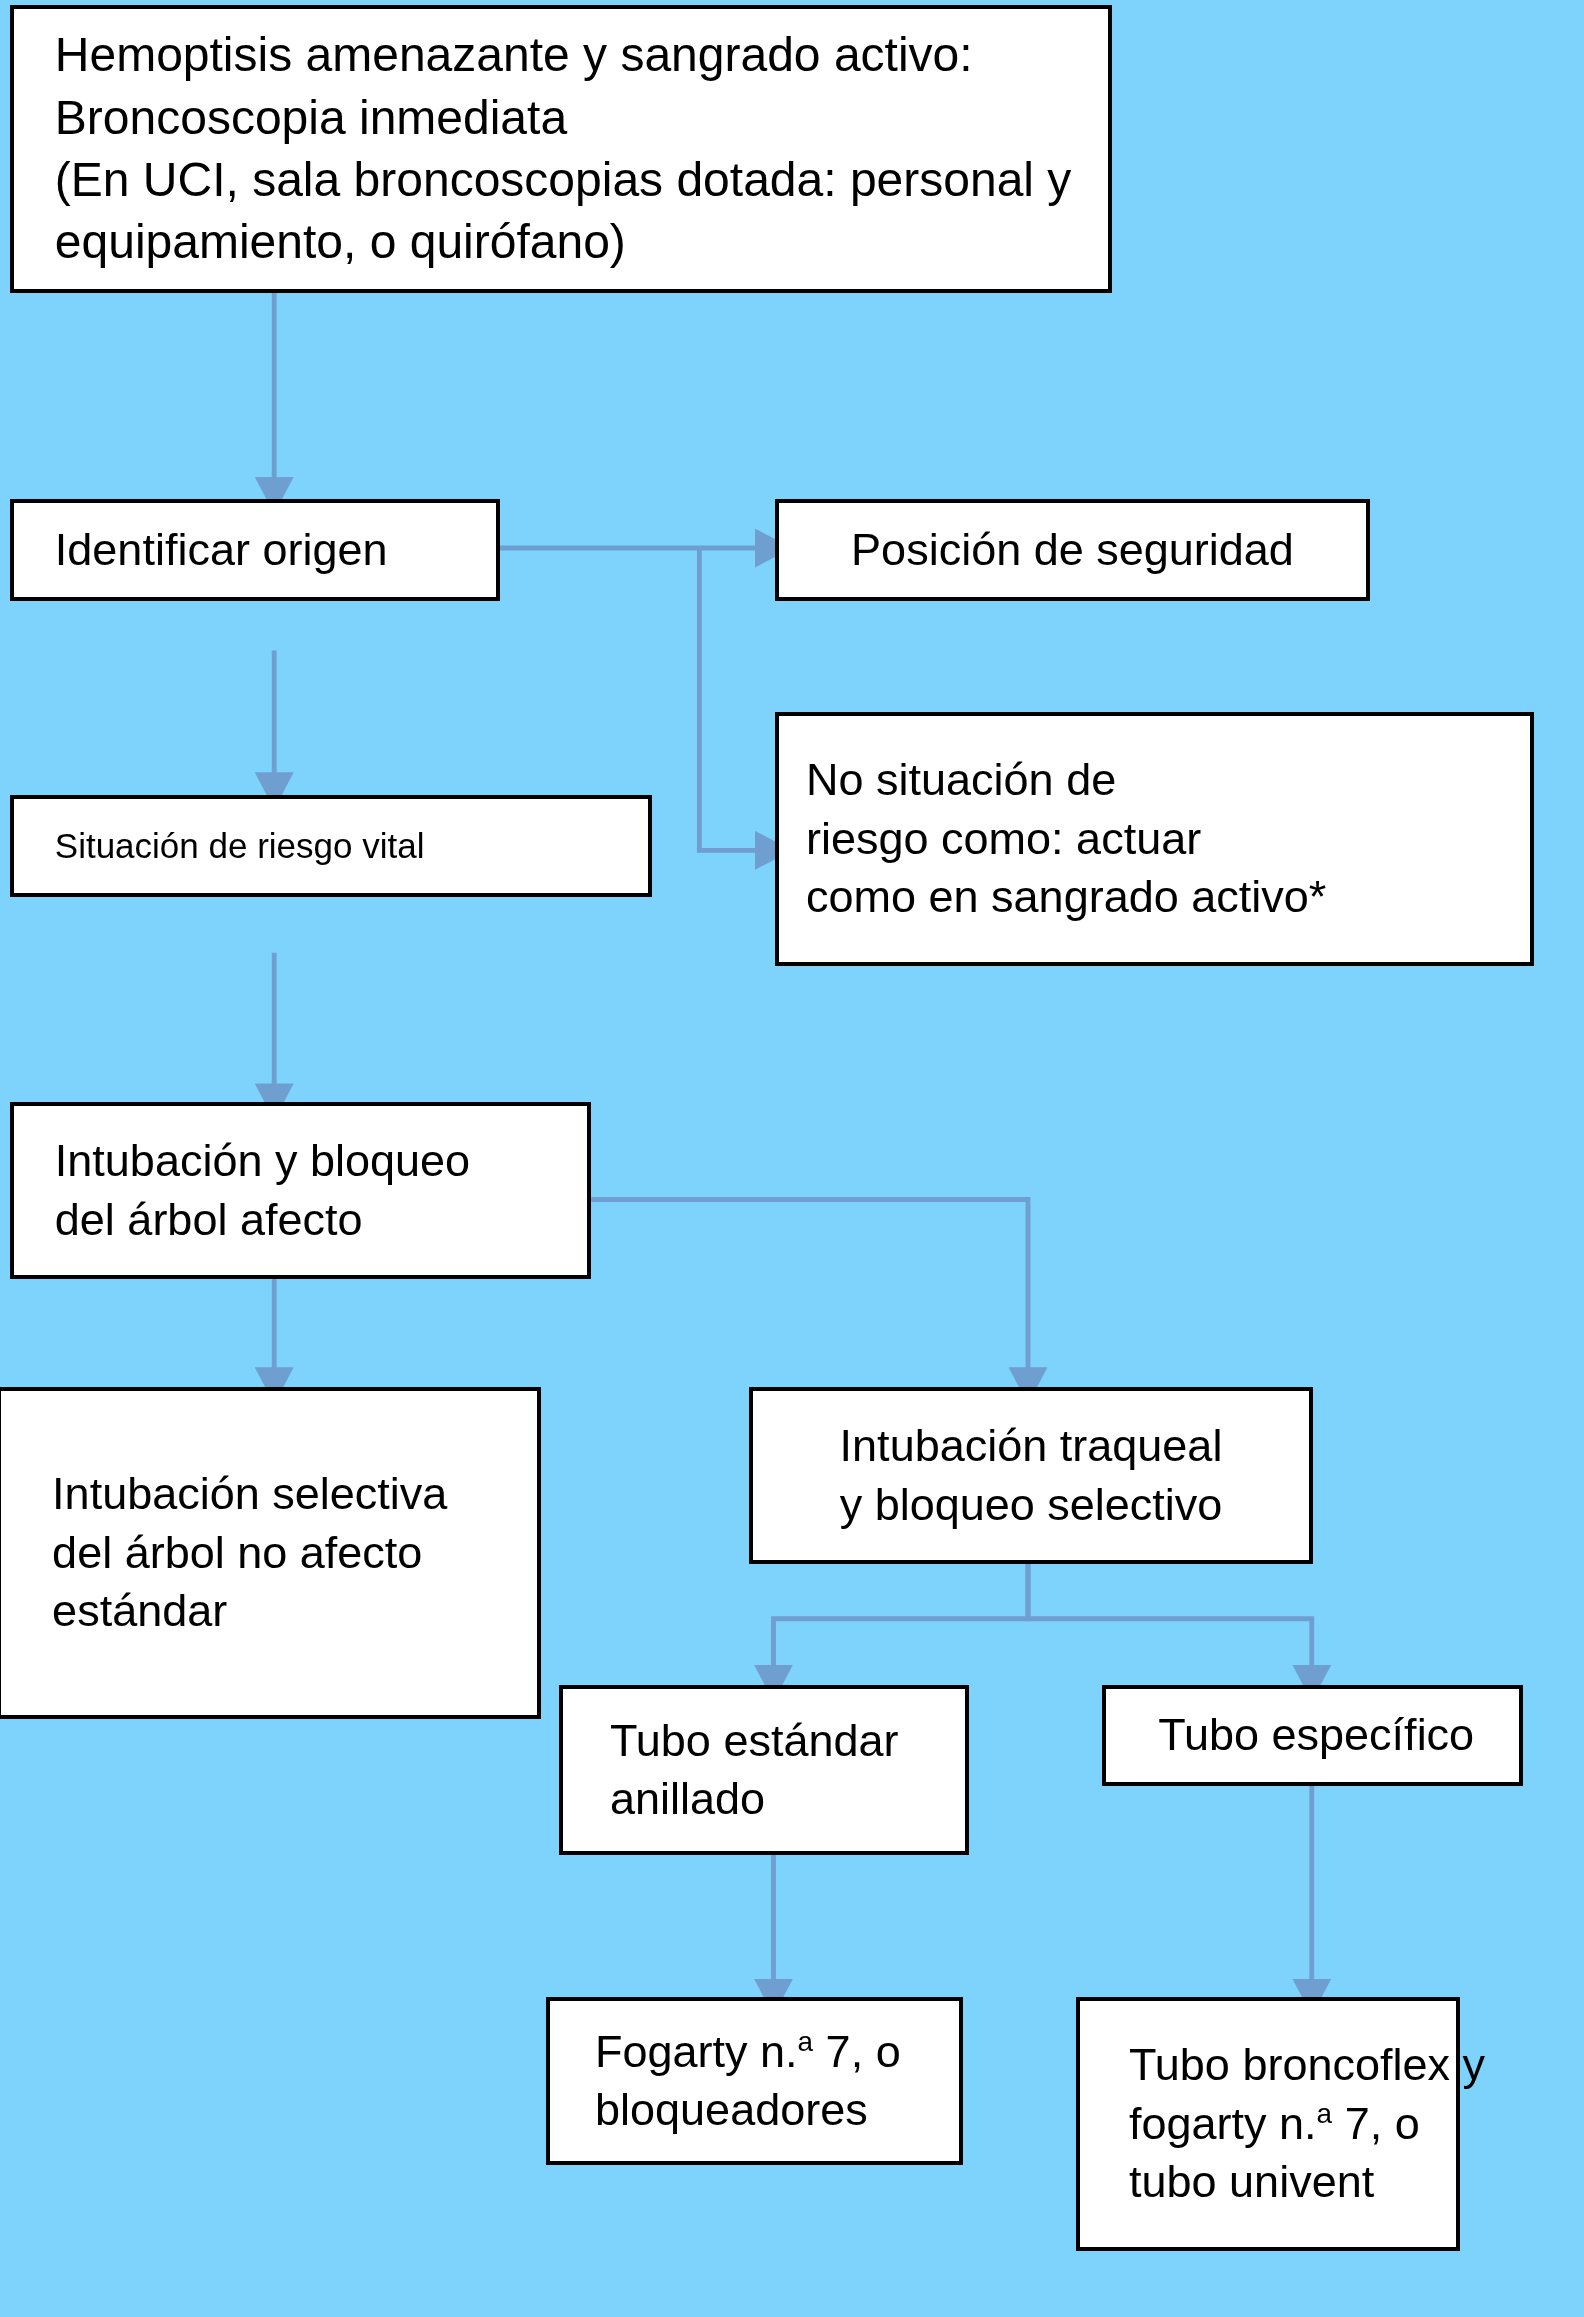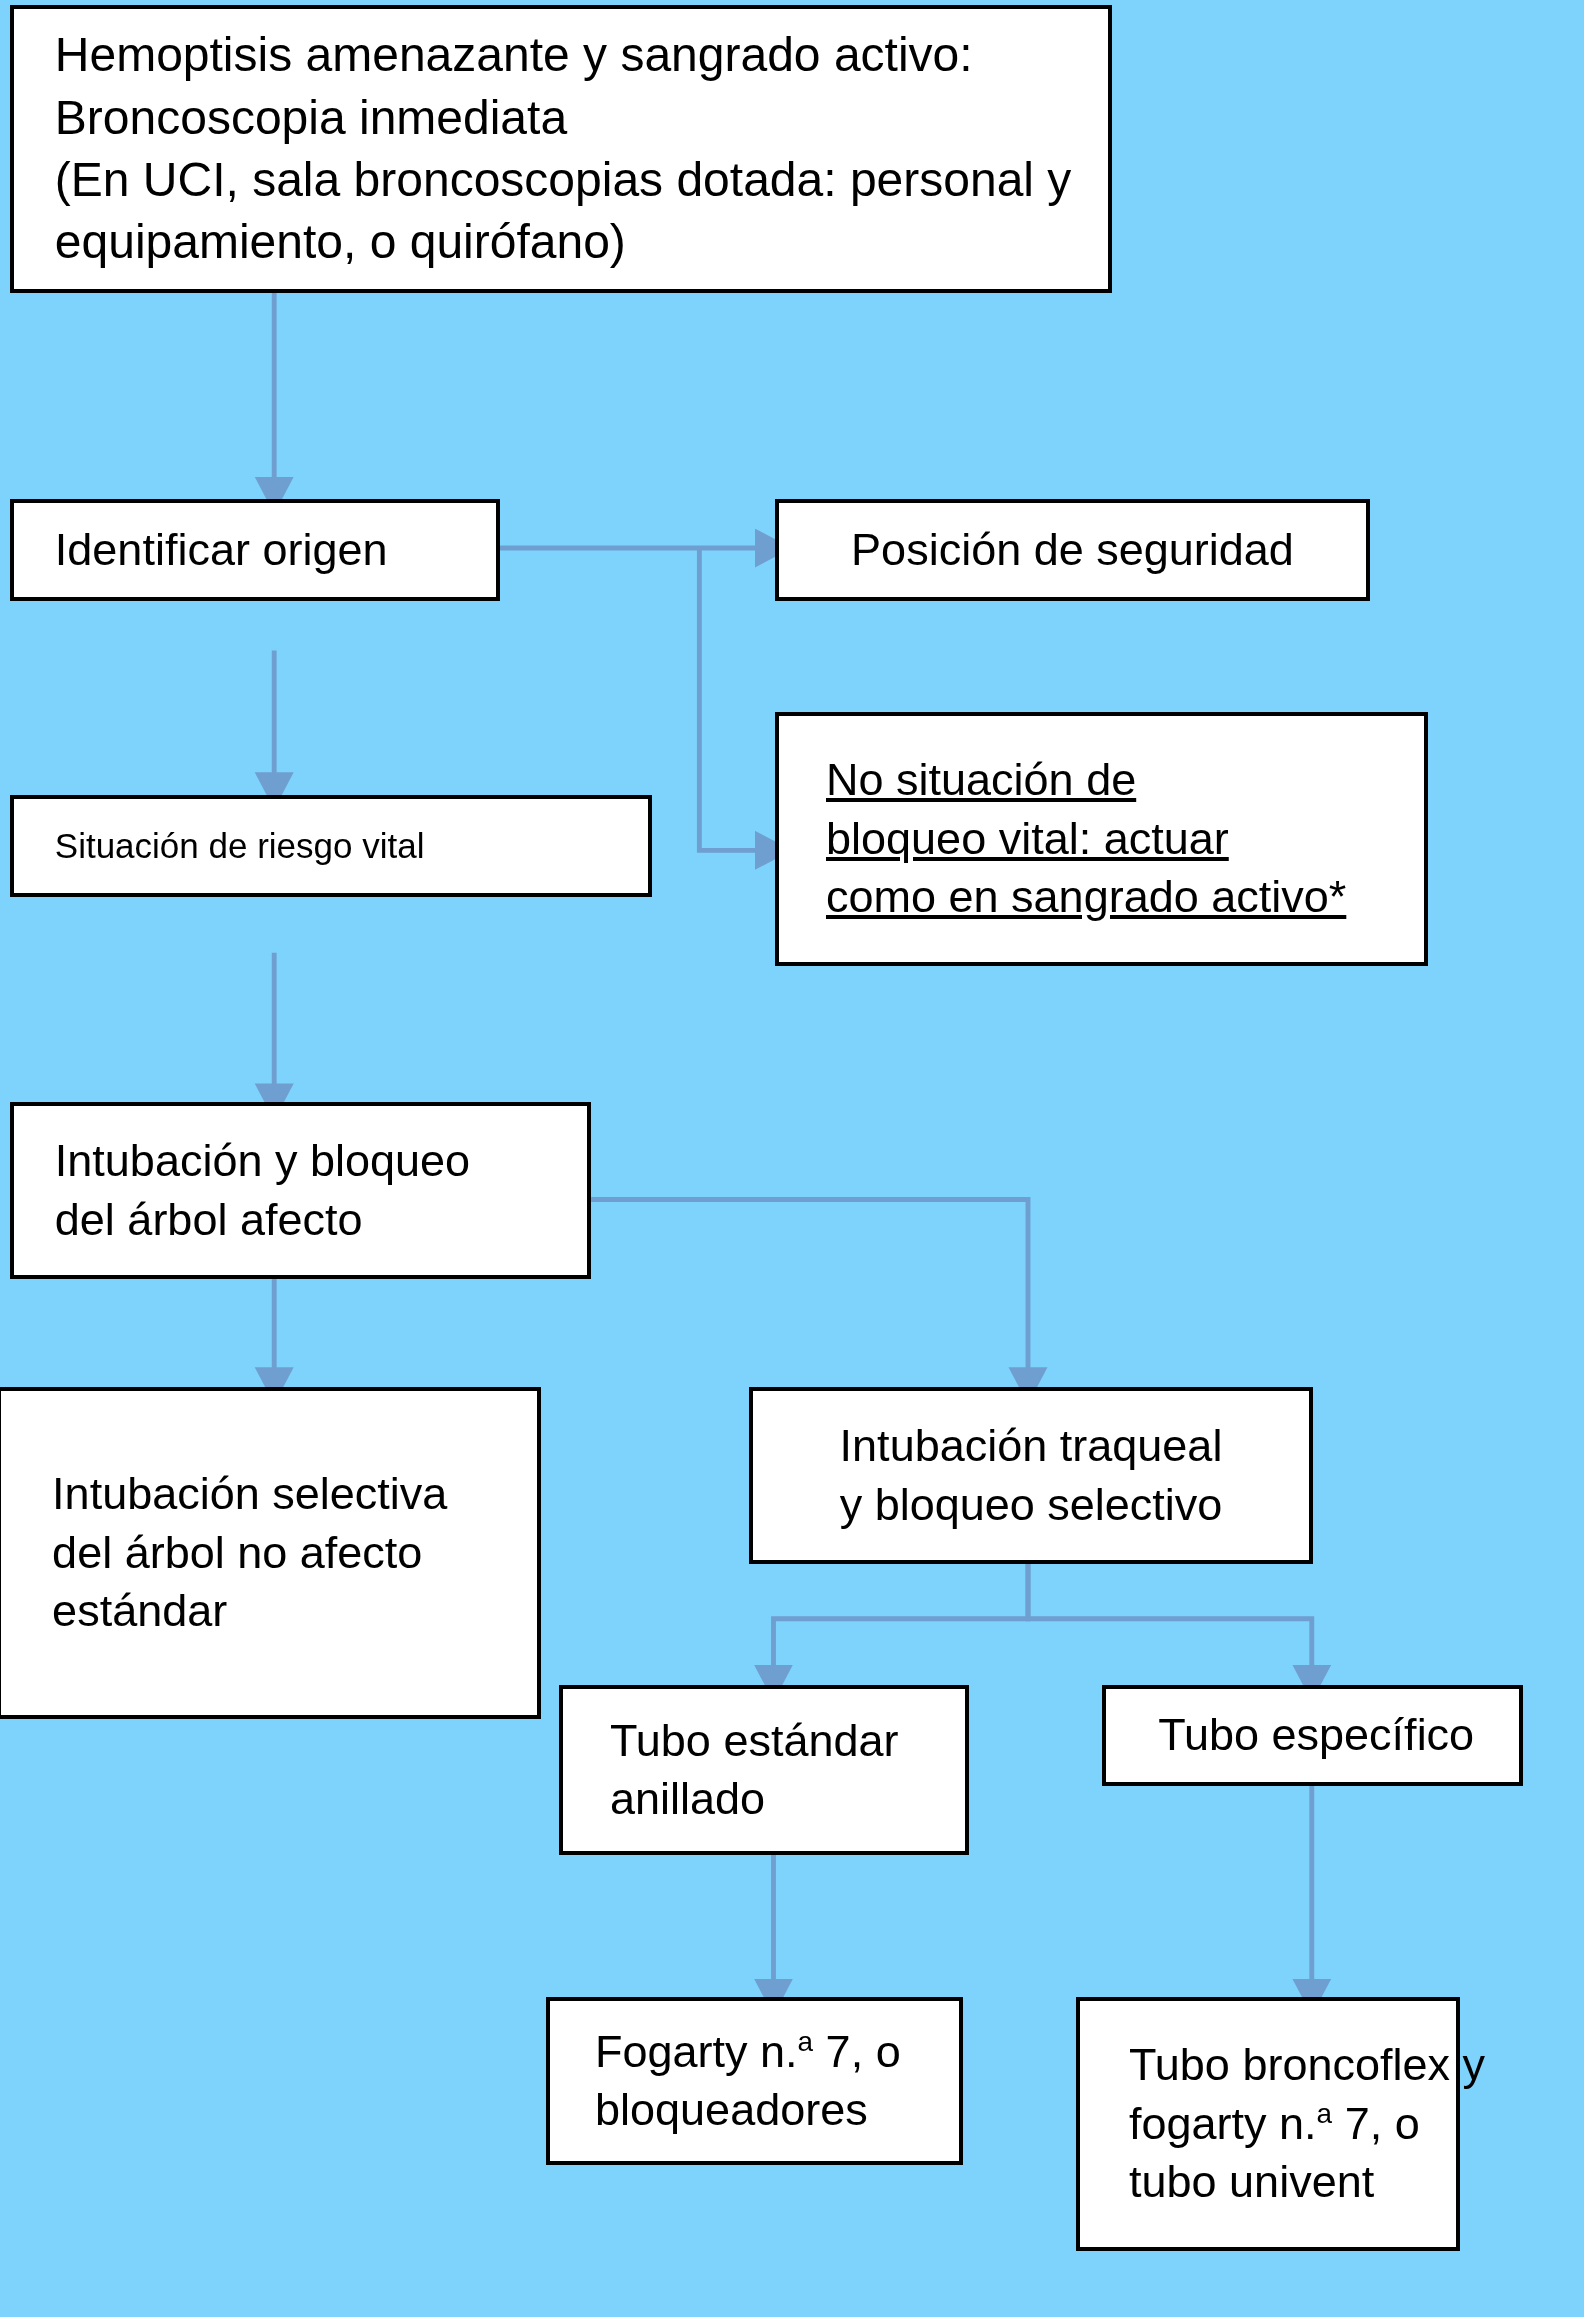--- a/index.html
+++ b/index.html
@@ -97,23 +97,23 @@
   </div>
 
   <div class="node txt-center" style="left:775px; top:499px; width:595px; height:102px; font-size:45px;">
     <span class="line">Posición de seguridad</span>
   </div>
 
   <div class="node txt-left" style="left:9.8px; top:795px; width:642px; height:102px; font-size:35px;">
     <span class="line">Situación de riesgo vital</span>
   </div>
 
-  <div class="node txt-left" style="left:775px; top:712px; width:653px; height:254px; font-size:45px; padding-left:47px;text-decoration:underline;">
+  <div class="node txt-left" style="left:775px; top:712px; width:759px; height:254px; font-size:45px; padding-left:27px;">
     <span class="line">No situación de</span>
-    <span class="line">bloqueo vital: actuar</span>
+    <span class="line">riesgo como: actuar</span>
     <span class="line">como en sangrado activo*</span>
   </div>
 
   <div class="node txt-left" style="left:9.8px; top:1102px; width:581px; height:177px; font-size:45px;">
     <span class="line">Intubación y bloqueo</span>
     <span class="line">del árbol afecto</span>
   </div>
 
   <div class="node txt-left" style="left:-2.9px; top:1387px; width:544px; height:332px; font-size:45px; padding-left:51px;">
     <span class="line">Intubación selectiva</span>

